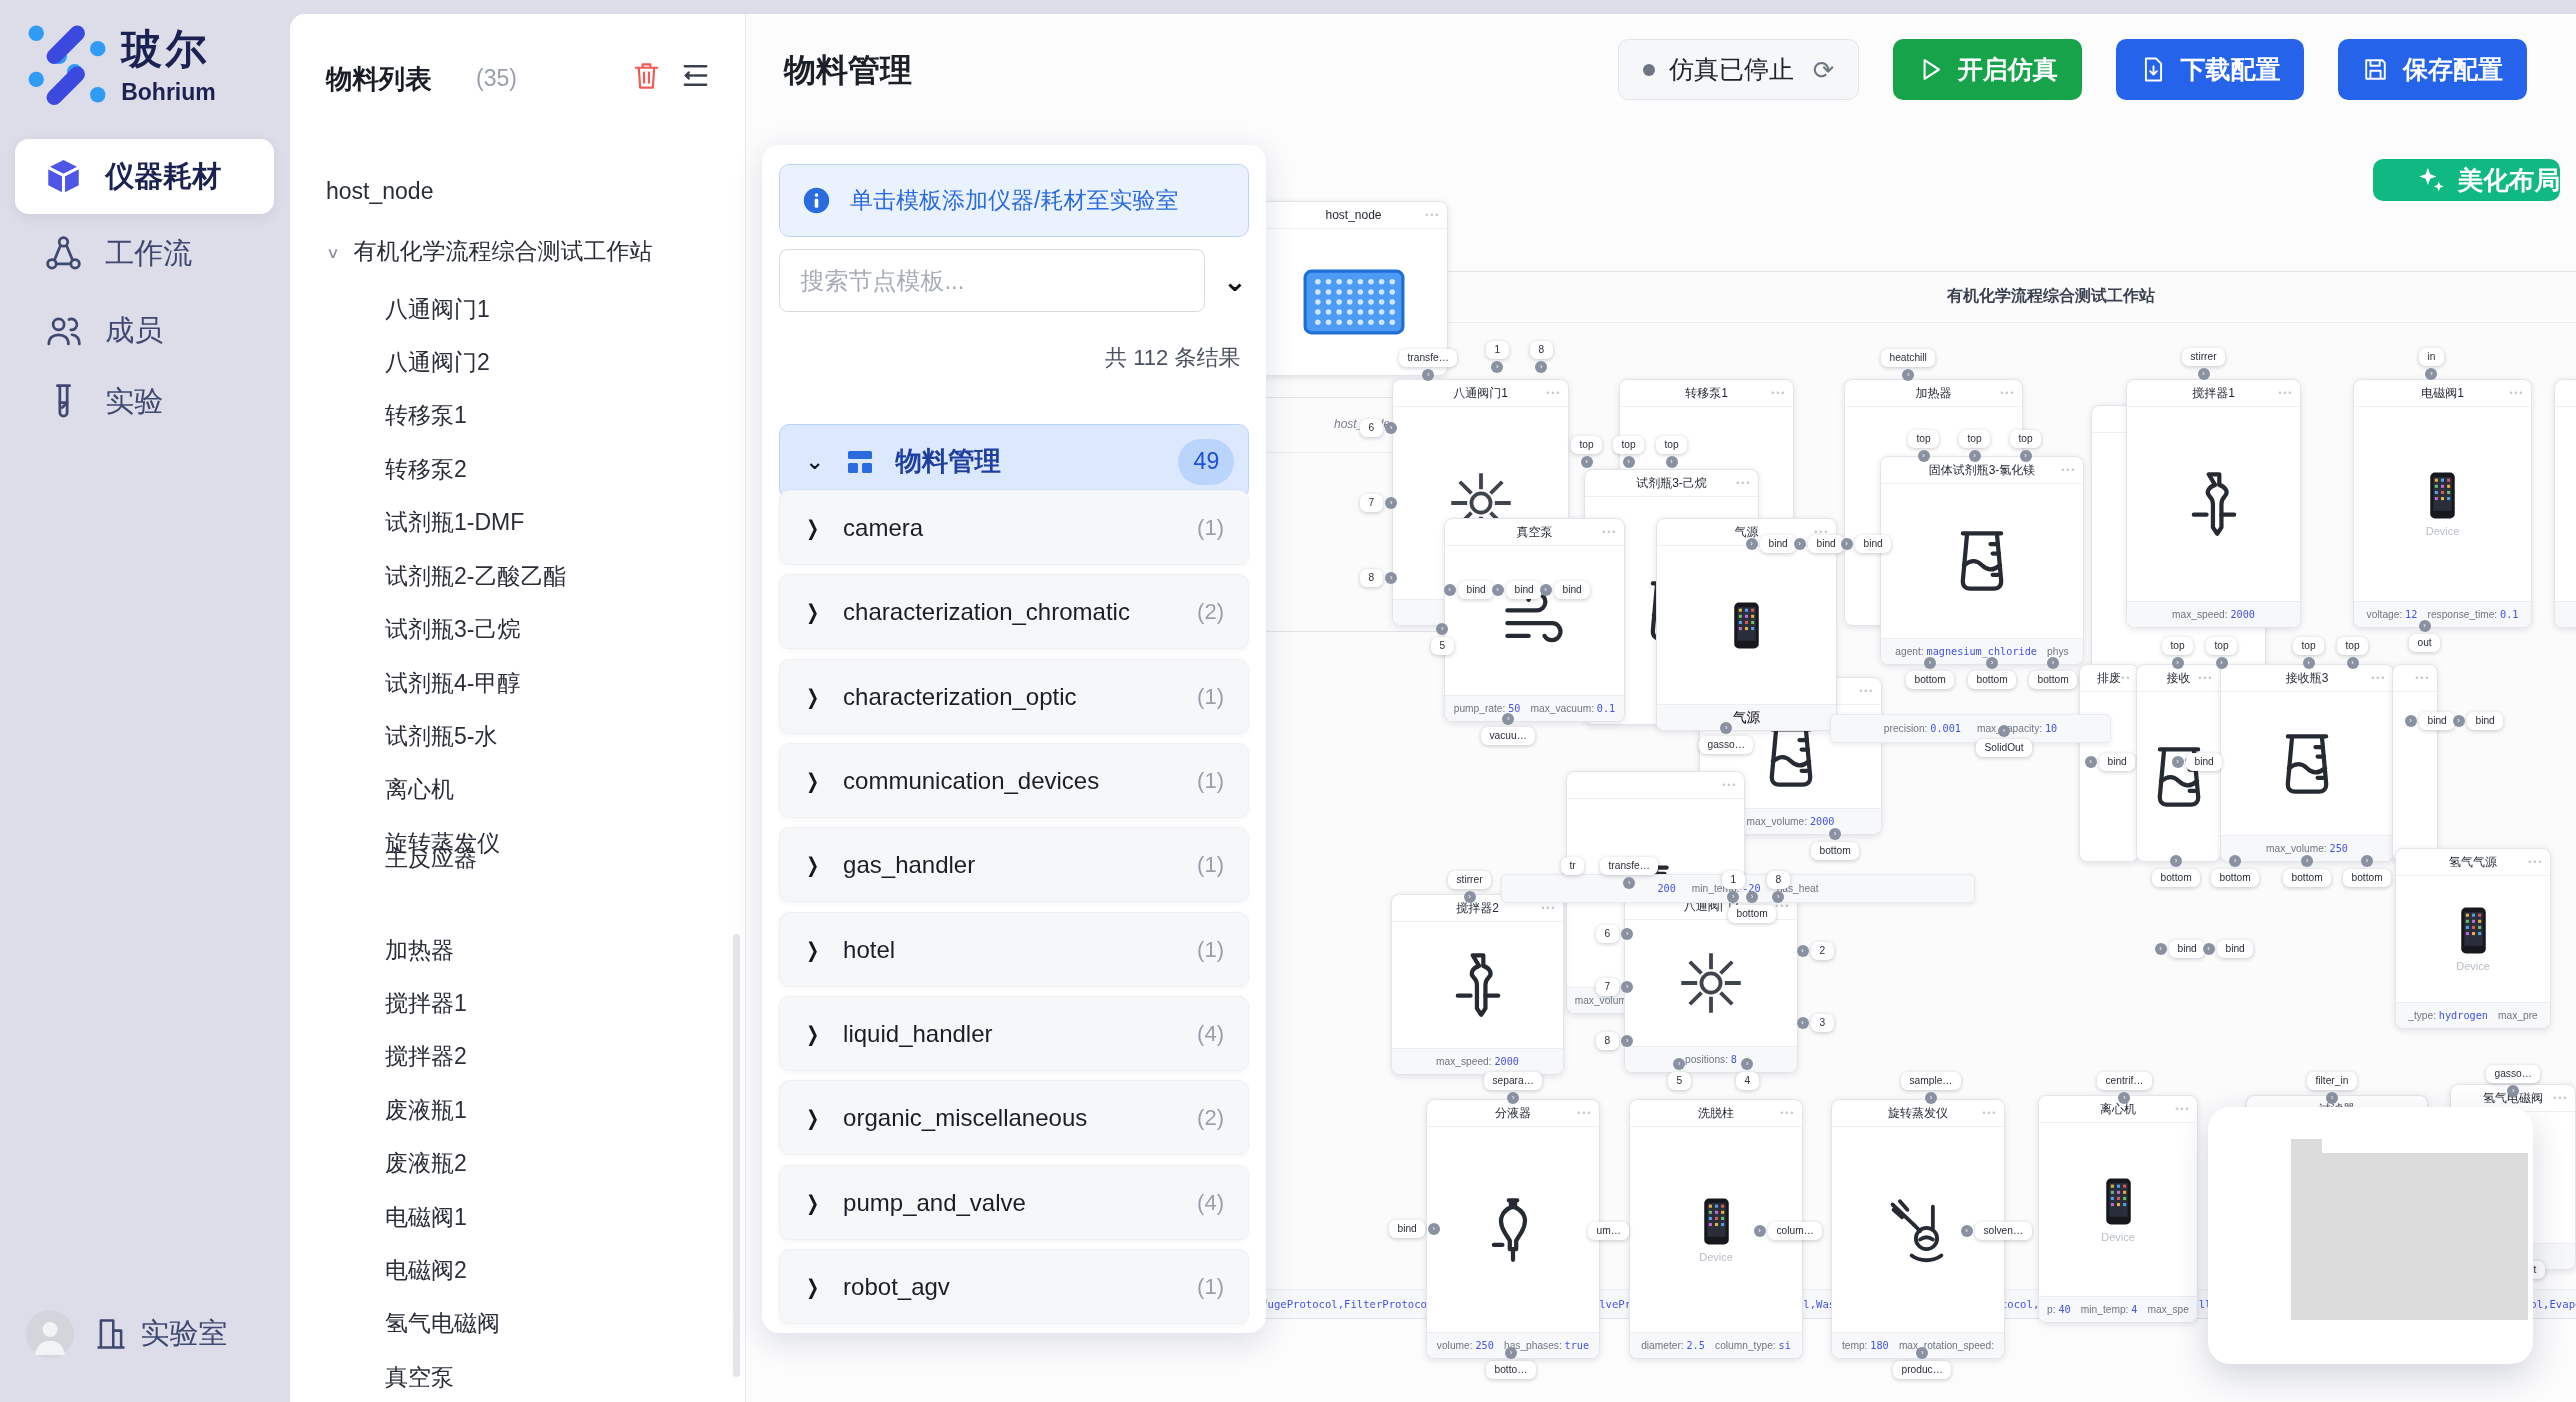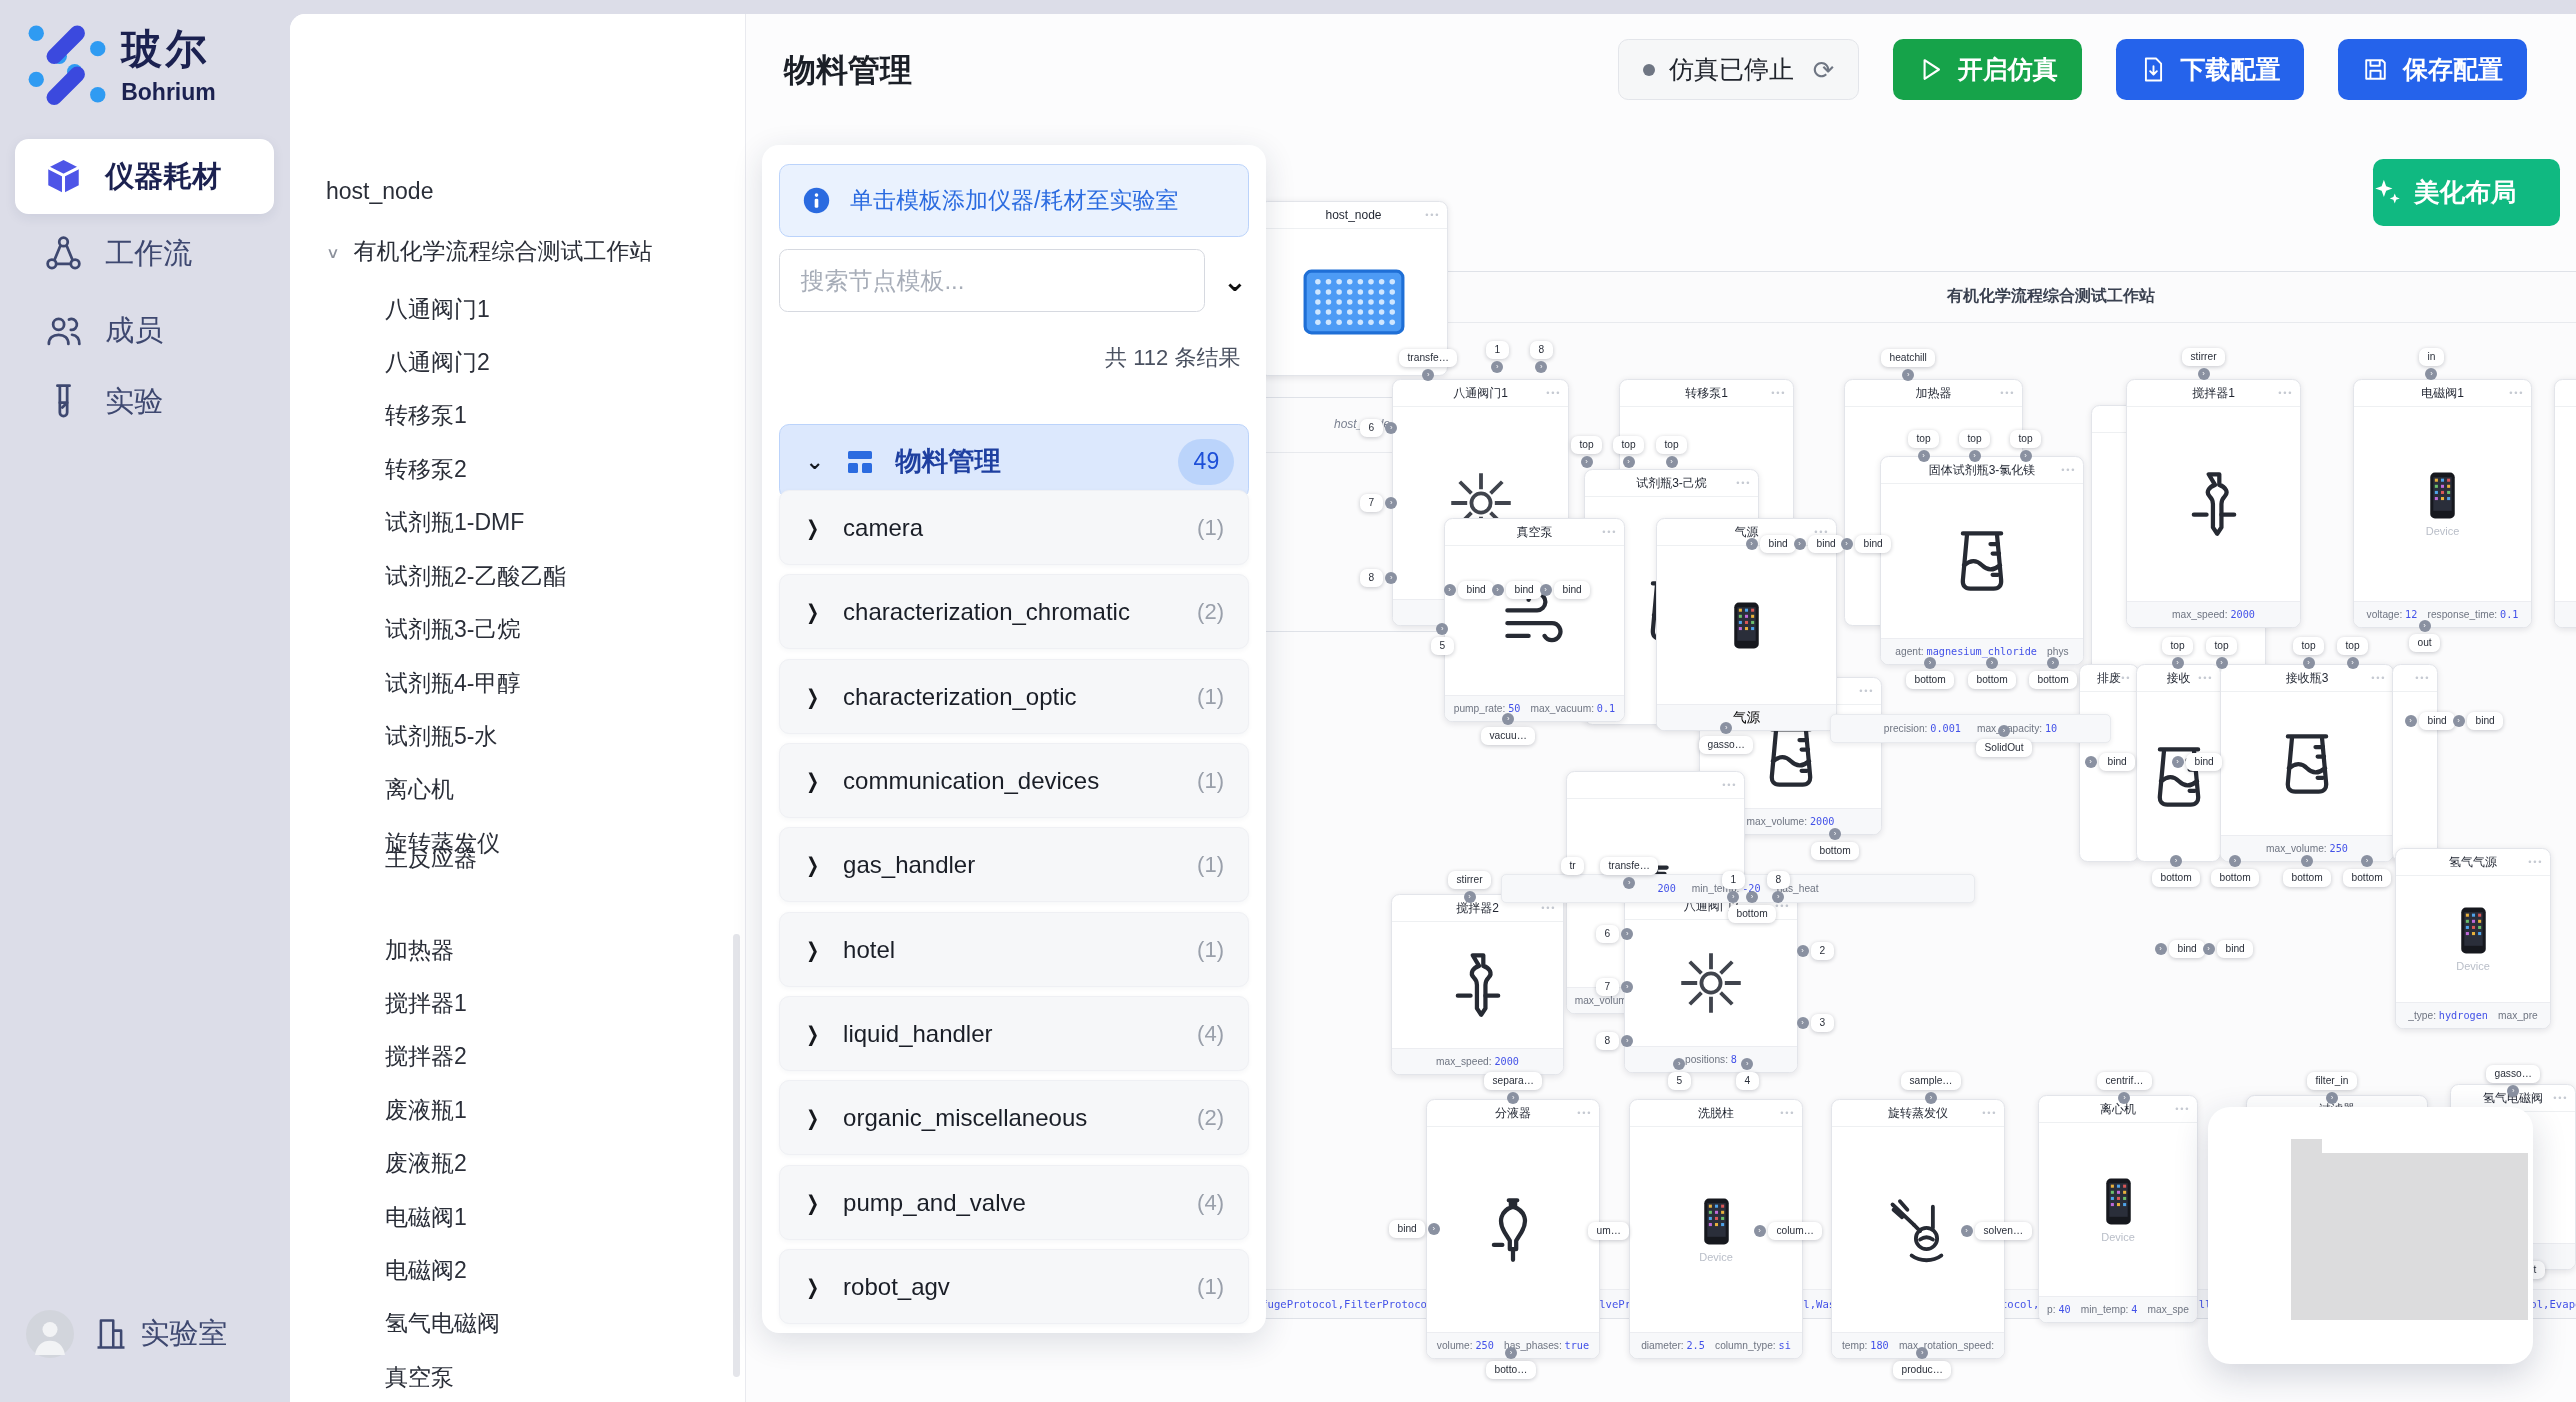--- a/index.html
+++ b/index.html
@@ -108,22 +108,22 @@
 
   .pill { position:absolute; background:#fff; border-radius:6.8px; box-shadow:0 0.9px 4.3px rgba(10,15,30,.22);
     font-size:10.2px; color:#2A2F3A; padding:3.4px 8.5px; white-space:nowrap; z-index:3; }
   .dot { position:absolute; width:12px; height:12px; border-radius:50%; background:#8A91A1; color:#fff;
     font-size:7.7px; line-height:12px; text-align:center; }
   .dot.t { left:50%; top:-14.5px; transform:translateX(-50%); }
   .dot.b { left:50%; bottom:-14.5px; transform:translateX(-50%); }
   .dot.l { left:-14.5px; top:50%; transform:translateY(-50%); }
   .dot.r { right:-14.5px; top:50%; transform:translateY(-50%); }
 
-  #beautify { position:absolute; left:2373px; top:159px; width:187px; height:67px; background:#10B981; border-radius:10.2px;
-    display:flex; align-items:center; justify-content:flex-start; gap:12px; color:#fff; font-size:25.6px; font-weight:600;
+  #beautify { position:absolute; left:2373px; top:159px; width:187px; height:42px; background:#10B981; border-radius:10.2px;
+    display:flex; align-items:center; justify-content:flex-end; gap:12px; color:#fff; font-size:25.6px; font-weight:600;
     z-index:3; cursor:pointer; }
   #beautify .bic { width:29px; height:29px; }
 
   #overlay-card { position:absolute; left:2208px; top:1107px; width:325px; height:257px; background:#fff;
     border-radius:22px; box-shadow:0 12px 34px rgba(30,40,70,.18); z-index:3; }
   #overlay-card .blob1 { position:absolute; left:83px; top:32px; width:31px; height:31px; background:#DCDCDD; }
   #overlay-card .blob2 { position:absolute; left:83px; top:46px; width:237px; height:167px; background:#DCDCDD; }
 </style>
 </head>
 <body>
@@ -837,20 +837,35 @@
           <g fill="none" stroke="#fff" stroke-width="4.5" stroke-linejoin="round">
             <path d="M10 10h38l6 6v38H10Z"></path>
             <path d="M20 10v13h22V10M20 54V35h24v19"></path>
           </g>
         </svg></span>
     <span>保存配置</span>
   </button>
 </div>
 
 <div id="list-panel">
+  <div id="list-head">
+    <span id="list-title">物料列表</span>
+    <span id="list-count">(35)</span>
+    <span class="hicon" style="right:83px;" id="ic-trash"><svg viewBox="0 0 64 64" width="100%" height="100%">
+          <g fill="none" stroke="#F05B56" stroke-width="4.5" stroke-linecap="round" stroke-linejoin="round">
+            <path d="M10 16h44M24 16v-7h16v7M16 16l3 41h26l3-41"></path>
+            <path d="M27 26v21M37 26v21"></path>
+          </g>
+        </svg></span>
+    <span class="hicon" style="right:34px;" id="ic-indent"><svg viewBox="0 0 64 64" width="100%" height="100%">
+          <g fill="none" stroke="#3A4150" stroke-width="5" stroke-linecap="round">
+            <path d="M10 13h44M30 32h24M10 51h44M26 32H12M18 26l-6 6 6 6"></path>
+          </g>
+        </svg></span>
+  </div>
   <div id="tree">
       <div class="trow" style="top: 36px; left: 36px;"><span>host_node</span></div>
       <div class="trow" style="top: 94px; left: 36px;"><span class="tchev">∨</span><span>有机化学流程综合测试工作站</span></div>
       <div class="trow" style="top: 152px; left: 95px;"><span>八通阀门1</span></div>
       <div class="trow" style="top: 205px; left: 95px;"><span>八通阀门2</span></div>
       <div class="trow" style="top: 258px; left: 95px;"><span>转移泵1</span></div>
       <div class="trow" style="top: 312px; left: 95px;"><span>转移泵2</span></div>
       <div class="trow" style="top: 365px; left: 95px;"><span>试剂瓶1-DMF</span></div>
       <div class="trow" style="top: 419px; left: 95px;"><span>试剂瓶2-乙酸乙酯</span></div>
       <div class="trow" style="top: 472px; left: 95px;"><span>试剂瓶3-己烷</span></div>

